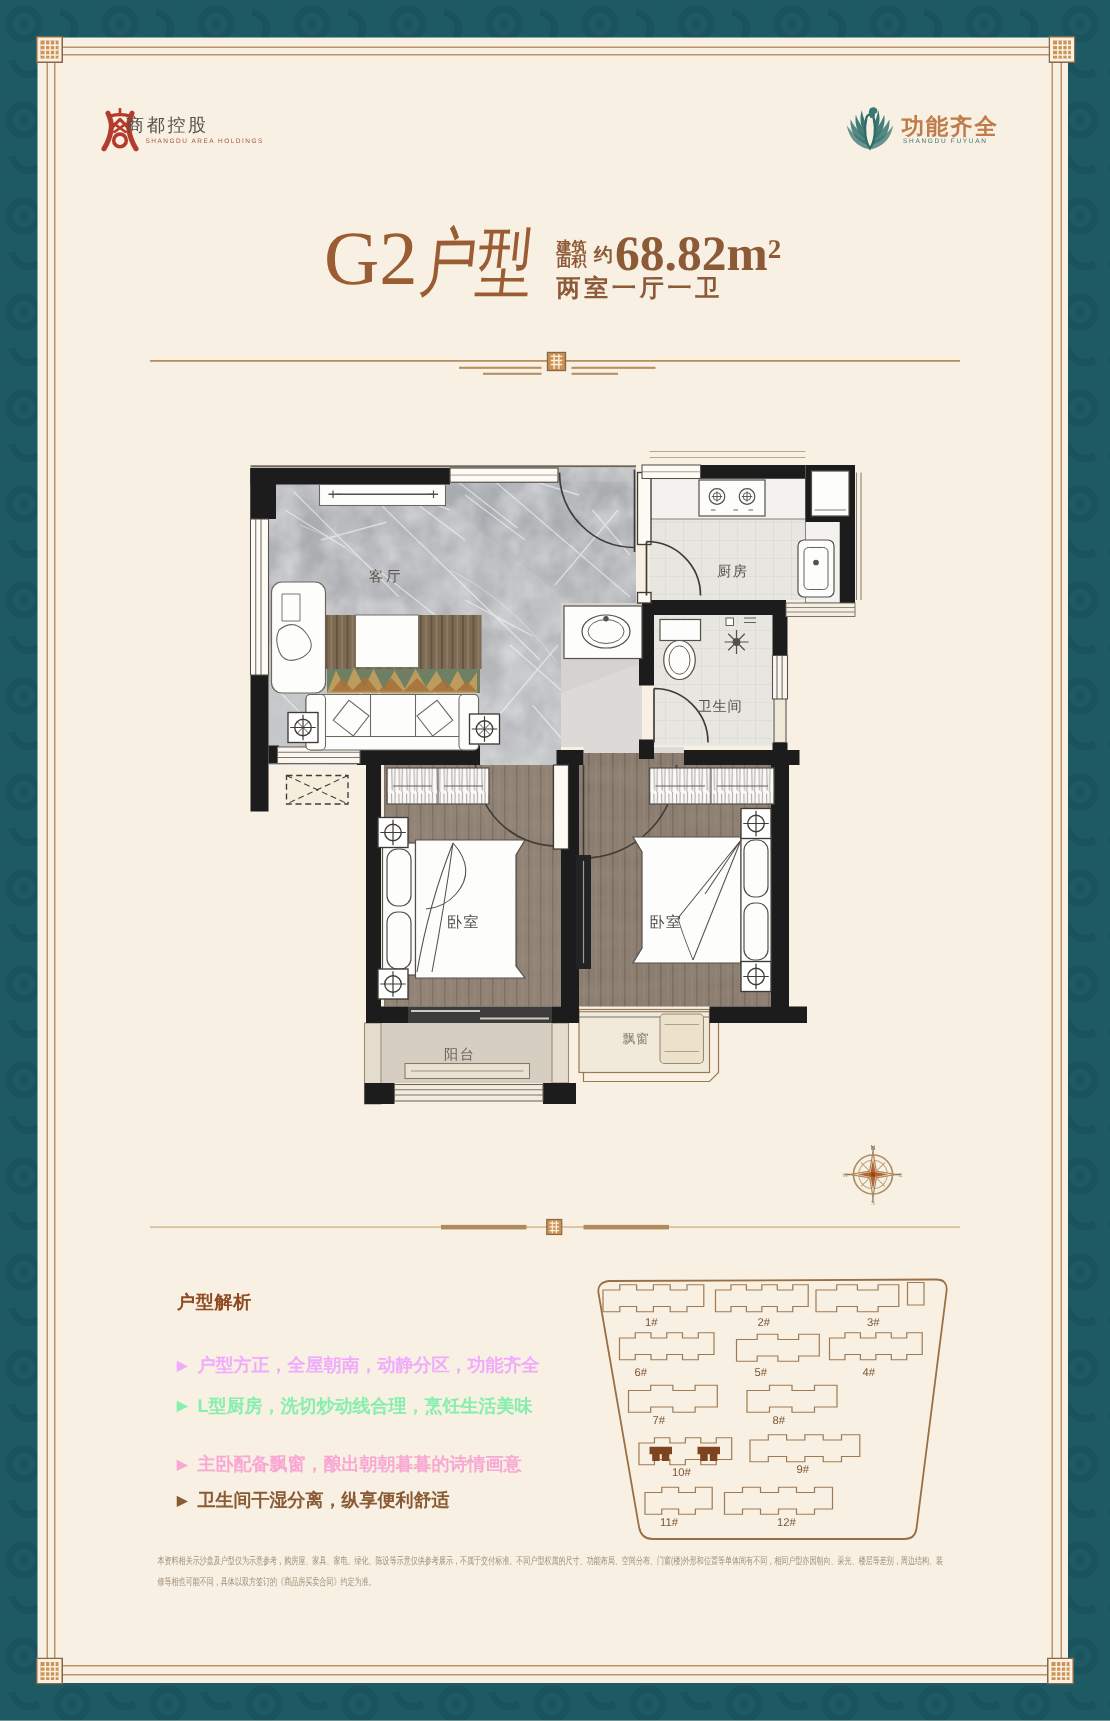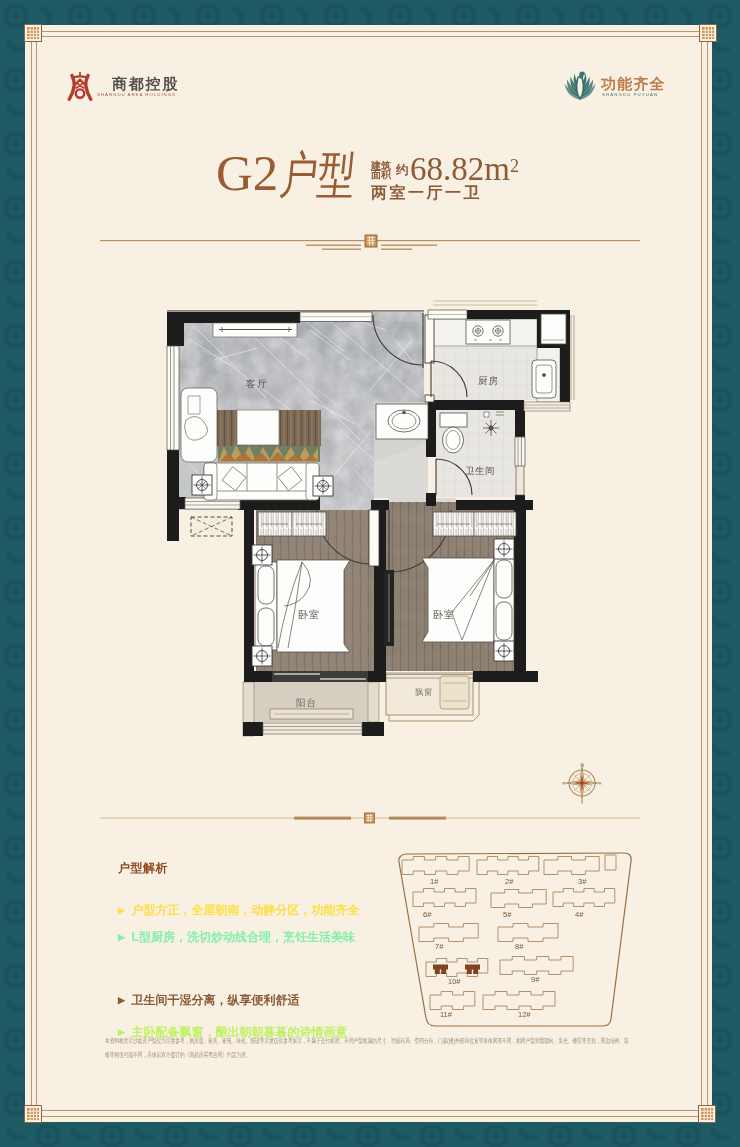--- a/index.html
+++ b/index.html
@@ -60,21 +60,21 @@
     <path d="M5 3.5 C6.8 7.5 7.6 11 7.1 14 C6.6 18 5 23 2.3 27.2" stroke-width="3.4"></path>
     <path d="M21 3.5 C19.2 7.5 18.4 11 18.9 14 C19.4 18 21 23 23.7 27.2" stroke-width="3.4"></path>
     <path d="M13 0.8 V4" stroke-width="1.8"></path>
     <path d="M6.8 5.2 Q13 3.6 19.2 5.2" stroke-width="2.2"></path>
     <path d="M13 7.6 L7 13.8 M13 7.6 L19 13.8" stroke-width="2.1"></path>
     <path d="M9.2 10.6 L16.8 16 M16.8 10.6 L9.2 16" stroke-width="1.7"></path>
     <circle cx="13" cy="21.6" r="4.2" stroke-width="2.4"></circle>
   </g>
 </svg>
 
-<div class="abs" style="left:112px;top:75px;font-size:15px;font-weight:bold;color:#55504a;letter-spacing:1.8px;white-space:nowrap;">商都控股</div>
+<div class="abs" style="left:84px;top:75px;font-size:12px;font-weight:normal;color:#55504a;letter-spacing:1.8px;white-space:nowrap;">商都控股</div>
 <div class="abs" style="left:97px;top:92px;font-size:7px;color:#a5584a;letter-spacing:1.6px;white-space:nowrap;transform:scale(0.62);transform-origin:left top;">SHANGDU AREA HOLDINGS</div>
 
 <svg class="abs" style="left:563px;top:70px" width="34" height="32" viewBox="0 0 34 32">
   <g fill="#3a7672">
     <path d="M16 29.5 C8 27.5 3 22 1.5 13.5 C6 20 11 23 16 24.5 Z" opacity=".75"></path>
     <path d="M16 27 C7.5 24 3.5 18 4 9.5 C8 17 12 20 16 21.5 Z" opacity=".85"></path>
     <path d="M16 24 C9 20.5 6.5 14 7.5 6.5 C10.5 14 13.5 17 16.5 18.5 Z" opacity=".95"></path>
     <path d="M16 21 C11 16.5 9.5 10.5 11.5 3.5 C13 11 15 14 17.5 15.5 Z"></path>
     <path d="M18 29.5 C26 27.5 31 22 32.5 13.5 C28 20 23 23 18 24.5 Z" opacity=".75"></path>
     <path d="M18 27 C26.5 24 30.5 18 30 9.5 C26 17 22 20 18 21.5 Z" opacity=".85"></path>
@@ -88,21 +88,21 @@
 <div class="abs" style="left:601px;top:75px;font-size:15px;font-weight:bold;color:#bf7b49;letter-spacing:1.2px;white-space:nowrap;">功能齐全</div>
 <div class="abs" style="left:602px;top:92px;font-size:7px;color:#3f7573;letter-spacing:1.8px;white-space:nowrap;transform:scale(0.62);transform-origin:left top;">SHANGDU FUYUAN</div>
 
 <div class="abs" style="left:216px;top:148px;font-family:'Liberation Serif',serif;font-size:51px;line-height:1;color:#9a5c33;white-space:nowrap;">G2</div>
 <div class="abs" style="left:283px;top:150px;font-size:50px;line-height:1;color:#9a5c33;white-space:nowrap;transform:skewX(-6deg) scaleX(0.75);transform-origin:left top;font-family:'Liberation Serif',serif;">户型</div>
 
 <div class="abs" style="left:371px;top:160.5px;font-size:10px;color:#8d5a38;line-height:9px;font-weight:bold;">建筑<br>面积</div>
 
 <div class="abs" style="left:396px;top:162px;font-size:12.5px;color:#8d5a38;font-weight:bold;">约</div>
 
-<div class="abs" style="left:410px;top:150px;font-family:'Liberation Serif',serif;font-size:33px;line-height:33px;color:#8d5a38;white-space:nowrap;">68.82m<span style="font-size:18px;vertical-align:8px;">2</span></div>
+<div class="abs" style="left:410px;top:150px;font-family:'Liberation Serif',serif;font-size:33px;line-height:33px;color:#8d5a38;white-space:nowrap;font-weight:bold;">68.82m<span style="font-size:18px;vertical-align:8px;">2</span></div>
 
 <div class="abs" style="left:371px;top:183px;font-family:Liberation Sans, sans-serif;font-size:16px;line-height:20px;color:#8d5a38;font-weight:bold;letter-spacing:2.5px;white-space:nowrap;">两室一厅一卫</div>
 
 <svg class="abs" style="left:0;top:230px" width="740" height="26" viewBox="0 0 740 26">
   <rect x="100" y="10" width="540" height="1.2" fill="#b78f60"></rect>
   <rect x="306" y="14.5" width="55" height="1.4" fill="#b78f60"></rect>
   <rect x="381" y="14.5" width="56" height="1.4" fill="#b78f60"></rect>
   <rect x="322" y="18.5" width="39" height="1.4" fill="#b78f60"></rect>
   <rect x="381" y="18.5" width="31" height="1.4" fill="#b78f60"></rect>
   <rect x="365" y="5" width="12" height="12" fill="#cd9352" stroke="#8a6742" stroke-width="0.9"></rect>
@@ -473,27 +473,27 @@
 <svg class="abs" style="left:0;top:810px" width="740" height="16" viewBox="0 0 740 16">
   <rect x="100" y="7.6" width="540" height="0.9" fill="#cfb28a"></rect>
   <rect x="294" y="6.6" width="57" height="3" fill="#b08a5c"></rect>
   <rect x="389" y="6.6" width="57" height="3" fill="#b08a5c"></rect>
   <rect x="364.5" y="3" width="10" height="10" fill="#cd9352" stroke="#8a6742" stroke-width=".8"></rect>
   <path d="M366.3 5.4 h6.4 M366.3 7.9 h6.4 M366.3 10.4 h6.4 M368.2 3.8 v8.4 M370.9 3.8 v8.4" stroke="#f8f0e2" stroke-width="0.8"></path>
 </svg>
 
 <div class="abs" style="left:118px;top:860px;font-size:12px;font-weight:bold;color:#8f4a21;letter-spacing:0.5px;">户型解析</div>
 
-<div class="abs" style="left:118px;top:902px;font-size:12px;font-weight:bold;color:#fde047;letter-spacing:0px;"><span style="font-size:9px;vertical-align:1px;">▶</span>&nbsp; 户型方正，全屋朝南，动静分区，功能齐全</div>
+<div class="abs" style="left:118px;top:902px;font-size:12px;font-weight:bold;color:#f0abfc;letter-spacing:0px;"><span style="font-size:9px;vertical-align:1px;">▶</span>&nbsp; 户型方正，全屋朝南，动静分区，功能齐全</div>
 
 <div class="abs" style="left:118px;top:929px;font-size:12px;font-weight:bold;color:#86efac;letter-spacing:0px;"><span style="font-size:9px;vertical-align:1px;">▶</span>&nbsp; L型厨房，洗切炒动线合理，烹饪生活美味</div>
 
 <div class="abs" style="left:118px;top:992px;font-size:12px;font-weight:bold;color:#8a5a35;letter-spacing:0px;"><span style="font-size:9px;vertical-align:1px;">▶</span>&nbsp; 卫生间干湿分离，纵享便利舒适</div>
 
-<div class="abs" style="left:118px;top:1024px;font-size:12px;font-weight:bold;color:#bef264;letter-spacing:0px;"><span style="font-size:9px;vertical-align:1px;">▶</span>&nbsp; 主卧配备飘窗，酿出朝朝暮暮的诗情画意</div>
+<div class="abs" style="left:118px;top:968px;font-size:12px;font-weight:bold;color:#f9a8d4;letter-spacing:0px;"><span style="font-size:9px;vertical-align:1px;">▶</span>&nbsp; 主卧配备飘窗，酿出朝朝暮暮的诗情画意</div>
 
 <svg class="abs" style="left:380px;top:840px" width="280" height="200" viewBox="380 840 280 200">
 
   <path d="M406 854 Q398 855 399 862 L426 1018 Q427.5 1026 435 1026 L603 1026 Q610 1026 611 1019 L631 861 Q632 853 624 853 Z" fill="none" stroke="#9b6f45" stroke-width="1.2"></path>
   <g fill="none" stroke="#a27a50" stroke-width="0.8">
 
     <path d="M402 860h11.2v-3.5h11.2v3.5h11.2v-3.5h11.2v3.5h11.2v-3.5h11.2v3.5v11h-11.2v3.5h-11.2v-3.5h-11.2v3.5h-11.2v-3.5h-11.2v3.5h-11.2v-3.5z"></path>
 
     <path d="M477 860h10.3v-3.5h10.3v3.5h10.3v-3.5h10.3v3.5h10.3v-3.5h10.3v3.5v11h-10.3v3.5h-10.3v-3.5h-10.3v3.5h-10.3v-3.5h-10.3v3.5h-10.3v-3.5z"></path>
 

